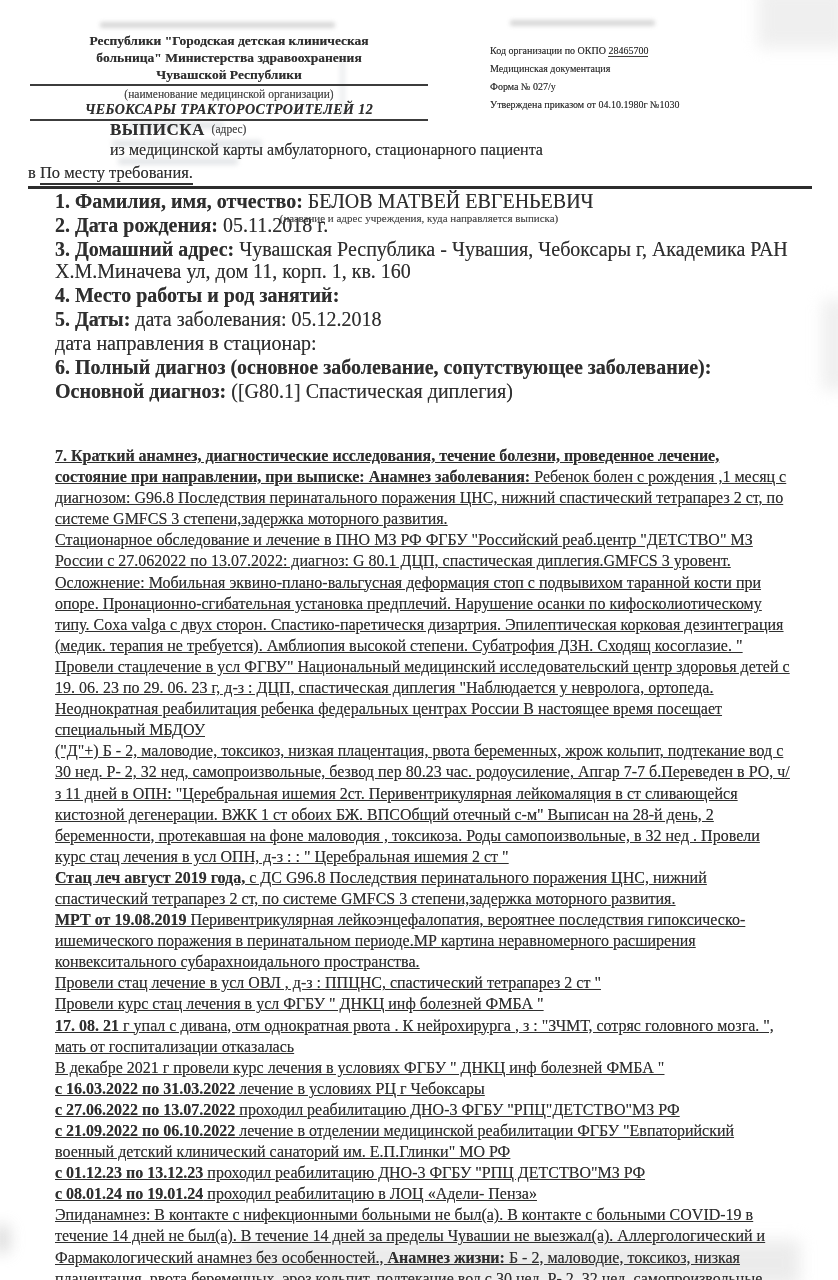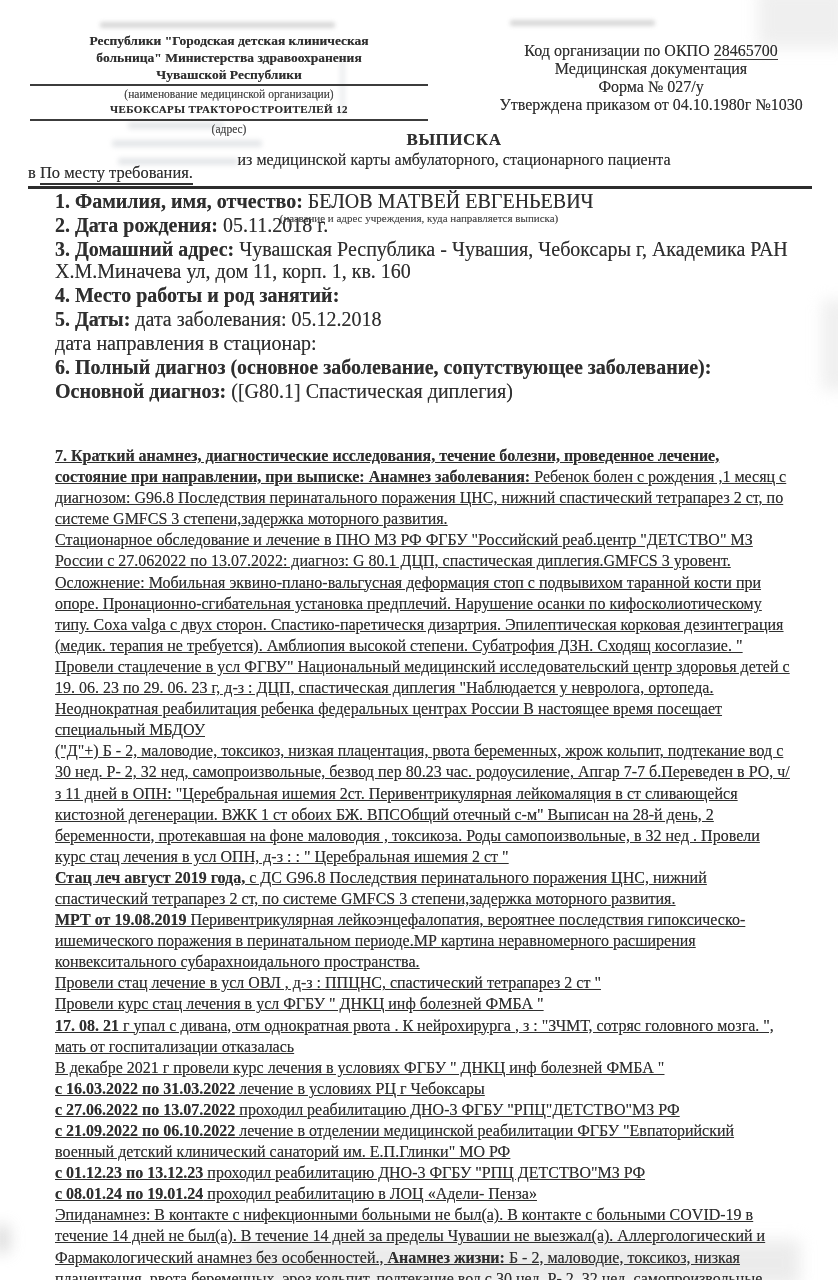--- a/index.html
+++ b/index.html
@@ -29,26 +29,26 @@
   .sm2{left:112px;top:140px;width:150px;height:7px;}
   .sm3{left:118px;top:158px;width:120px;height:7px;}
   .sm4{left:340px;top:56px;width:5px;height:60px;opacity:.22;}
 
   
   .header{position:absolute;top:16px;left:30px;right:26px;display:flex;}
   .header-left{width:408px;text-align:center;padding-top:16px;}
   .org-name{font-weight:bold;font-size:13.5px;line-height:17px;white-space:pre-line;}
   .rule{border-bottom:2px solid #3c3c3c;margin:1px 0 1px 0;}
   .caption-sm{font-size:11.5px;color:#4a4a4a;line-height:14px;}
-  .address-line{font-weight:bold;font-size:11px;line-height:17px;letter-spacing:.4px;}
-  .header-right{margin-left:62px;padding-top:26px;width:330px;font-size:16px;line-height:18px;text-align:center;}
+  .address-line{font-weight:bold;font-size:14px;line-height:17px;letter-spacing:.4px;font-style:italic;}
+  .header-right{margin-left:62px;padding-top:26px;width:330px;font-size:10px;line-height:18px;}
   .okpo-value{border-bottom:1.5px solid #3c3c3c;padding-bottom:0;}
 
   
-  .title-wrap{position:absolute;top:130px;left:110px;right:40px;text-align:center;}
+  .title-wrap{position:absolute;top:120px;left:110px;right:40px;}
   .doc-title{font-weight:bold;font-size:17px;letter-spacing:.5px;}
   .doc-subtitle{font-weight:normal;font-size:16px;margin-top:1px;}
 
   
   .destination{position:absolute;top:163px;left:28px;right:26px;border-bottom:3px solid #2d2d2d;padding-bottom:3px;font-size:16.5px;}
   .destination .dest-text{border-bottom:2px solid #333;padding-bottom:1px;}
   .dest-caption{position:absolute;top:184px;left:0;right:0;text-align:center;font-size:11px;color:#4f4f4f;margin-top:28px;}
 
   
   .fields{position:absolute;top:191px;left:55px;right:46px;font-size:20px;line-height:21.5px;}

